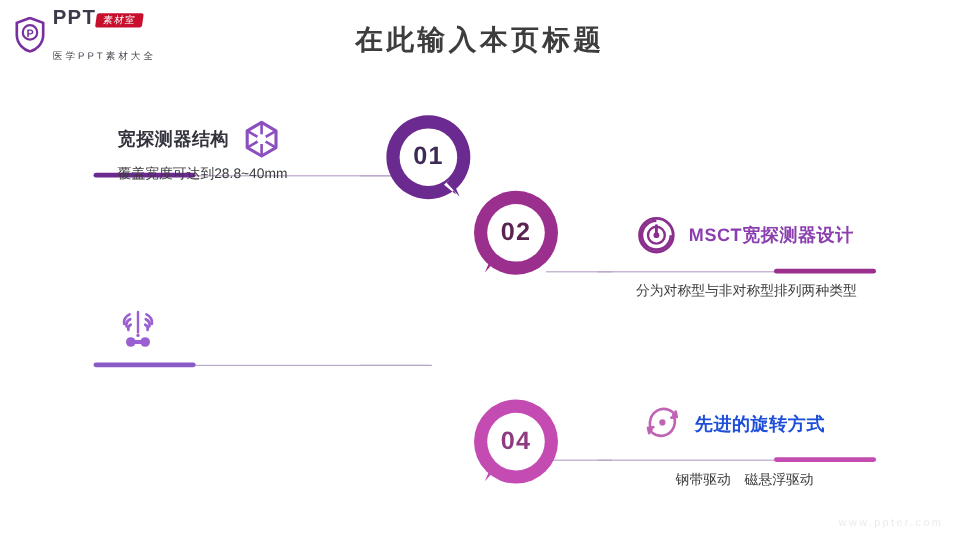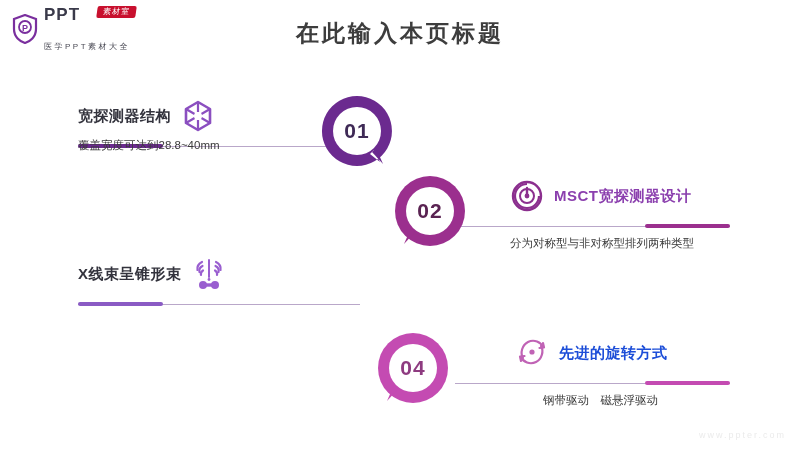--- a/index.html
+++ b/index.html
@@ -8,38 +8,38 @@
     background:#ffffff;
     font-family:"Liberation Sans","DejaVu Sans",sans-serif;
     position:relative;
   }
   .slide{position:absolute;inset:0;background:#fff;}
 
   
   .logo{position:absolute;left:12px;top:6px;display:flex;align-items:center;gap:6px;}
   .shield{width:26px;height:30px;position:relative;}
   .logo-text{display:flex;flex-direction:column;line-height:1;}
-  .logo-row1{display:flex;align-items:flex-start;gap:17px;}
+  .logo-row1{display:flex;align-items:flex-end;gap:0;}
   .ppt-word{font-size:17px;font-weight:bold;color:#3a3a4a;letter-spacing:1px;font-family:"Liberation Sans",sans-serif;}
   .badge{background:#c8102e;color:#fff;font-size:8px;padding:2px 6px 2px 6px;border-radius:2px;letter-spacing:1px;
          transform:skewX(-8deg);}
   .logo-sub{font-size:8px;color:#4a4a55;letter-spacing:2.5px;margin-top:20px;}
 
   
   .title{
     position:absolute;left:0;right:0;top:18px;text-align:center;
     font-size:23px;font-weight:bold;color:#3d3d3d;letter-spacing:3px;
   }
 
   
   .line{position:absolute;height:1px;background:#b9a7c9;}
   .line-accent{position:absolute;height:4px;border-radius:2px;}
 
   
-  .block{position:absolute;}
+  .block{position:absolute;margin-left:20px;}
   .block .head{display:flex;align-items:center;gap:10px;height:40px;}
   .block.right .head{justify-content:flex-start;}
   .blk-title{font-size:15px;font-weight:bold;color:#33333d;letter-spacing:.5px;white-space:nowrap;}
   .blk-title.purple{color:#8b3fae;}
   .blk-body{font-size:11.5px;color:#3a3a3a;line-height:18px;white-space:nowrap;margin-top:8px;}
 
   .icon-box{width:34px;height:34px;flex:0 0 34px;}
   .icon-box svg{display:block;width:34px;height:34px;}
 
   
@@ -120,21 +120,20 @@
           <circle cx="17" cy="17" r="2.4" fill="#8b2f8e"></circle>
         </svg>
       </span>
       <span class="blk-title purple">MSCT宽探测器设计</span>
     </div>
     <div class="blk-body" style="margin-top:18px;">分为对称型与非对称型排列两种类型</div>
   </div>
 
   <div class="block left" style="left:78px;top:254px;width:250px;">
     <div class="head">
-      <span class="blk-title">X线束呈锥形束</span>
       <span class="icon-box">
         <svg viewBox="0 0 34 34">
           <path d="M17 3 L17 20" stroke="#9a5fd0" stroke-width="2" stroke-linecap="round"></path>
           <path d="M10 5 C6 7 5 10 5.5 13 M24 5 C28 7 29 10 28.5 13" stroke="#9a5fd0" stroke-width="2.2" fill="none" stroke-linecap="round"></path>
           <path d="M10.5 9 C7.5 10.5 7 13 7.5 15 M23.5 9 C26.5 10.5 27 13 26.5 15" stroke="#9a5fd0" stroke-width="2.2" fill="none" stroke-linecap="round"></path>
           <path d="M11 13.5 C8.8 14.8 8.6 16.6 9 18 M23 13.5 C25.2 14.8 25.4 16.6 25 18" stroke="#9a5fd0" stroke-width="2.2" fill="none" stroke-linecap="round"></path>
           <circle cx="17" cy="22.5" r="1.4" fill="#9a5fd0"></circle>
           <circle cx="11" cy="28" r="4" fill="#9a5fd0"></circle>
           <circle cx="23" cy="28" r="4" fill="#9a5fd0"></circle>
           <rect x="13" y="26.3" width="8" height="3.4" fill="#9a5fd0"></rect>
@@ -161,31 +160,31 @@
 
   <div class="bubble" style="left:320px;top:94px;">
     <svg viewBox="0 0 74 74">
       <path d="M37 2 A35 35 0 1 1 36.9 2 Z M50 60 L60 68 L54 56 Z" fill="#6b2a8f"></path>
       <path d="M52 58 L63 70 L56 54 Z" fill="#6b2a8f"></path>
       <circle cx="37" cy="37" r="24" fill="#ffffff"></circle>
     </svg>
     <div class="num" style="color:#3f2a56;">01</div>
   </div>
 
-  <div class="bubble" style="left:393px;top:174px;">
+  <div class="bubble" style="left:393px;top:157px;">
     <svg viewBox="0 0 74 74">
       <circle cx="37" cy="37" r="35" fill="#9b2f8e"></circle>
       <path d="M22 58 L11 70 L18 54 Z" fill="#9b2f8e"></path>
       <circle cx="37" cy="37" r="24" fill="#ffffff"></circle>
     </svg>
     <div class="num" style="color:#5a2352;">02</div>
   </div>
 
 
-  <div class="bubble" style="left:376px;top:331px;">
+  <div class="bubble" style="left:393px;top:331px;">
     <svg viewBox="0 0 74 74">
       <circle cx="37" cy="37" r="35" fill="#c44bb2"></circle>
       <path d="M22 58 L11 70 L18 54 Z" fill="#c44bb2"></path>
       <circle cx="37" cy="37" r="24" fill="#ffffff"></circle>
     </svg>
     <div class="num" style="color:#8e3b80;">04</div>
   </div>
 
   <div class="watermark">www.ppter.com</div>
 

